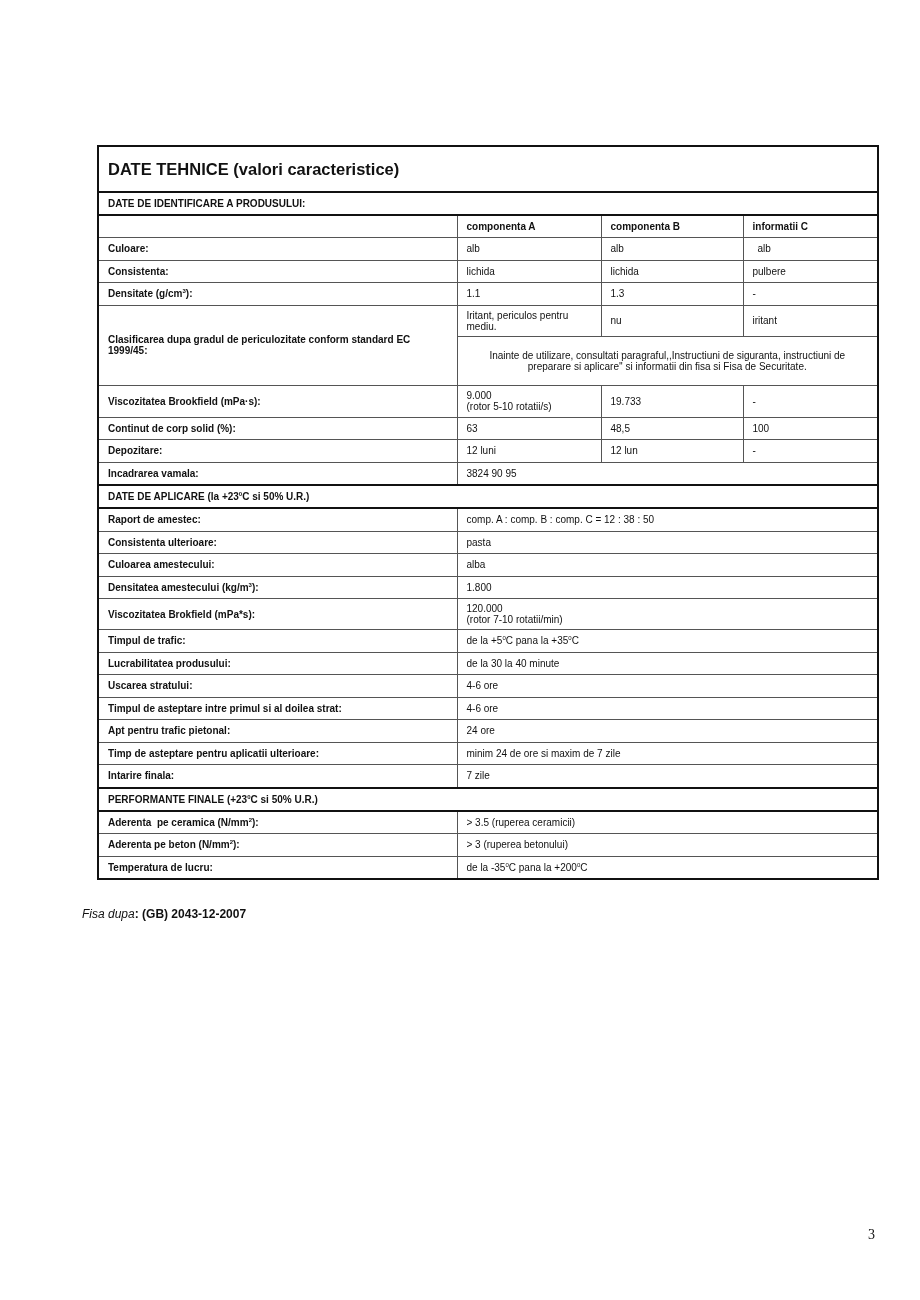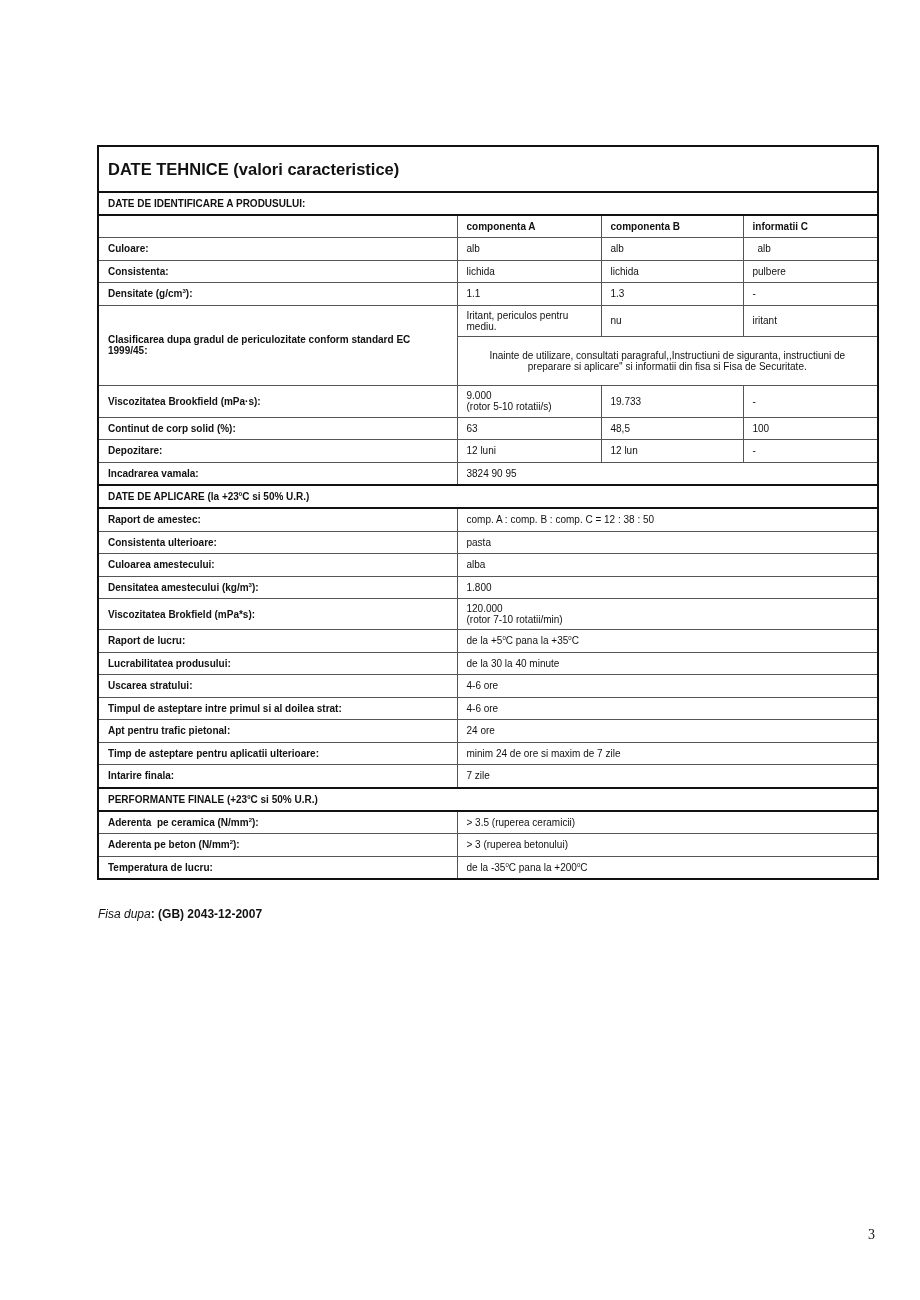--- a/index.html
+++ b/index.html
@@ -14,21 +14,21 @@
   td.lbl { font-weight: bold; font-size: 10px; }
   tr.title td { height: 44px; font-size: 16.5px; font-weight: bold; border-bottom: 2px solid #111; padding-left: 9px; }
   tr.section td { height: 21px; font-weight: bold; font-size: 10px; border-top: 2px solid #111; border-bottom: 2px solid #111; border-radius: 11px; }
   tr.r td { height: 21.5px; }
   tr.r2 td { height: 30px; }
   tr.hdr td { height: 21px; font-weight: bold; }
   td.top { vertical-align: top; padding-top: 3px; }
   td.center { text-align: center; margin-left: 8px; }
   tr.notice td { height: 48px; }
   sup { font-size: 6px; line-height: 0; vertical-align: super; }
-  .footer { position: absolute; left: 98px; top: 907px; font-size: 12px; }
+  .footer { position: absolute; left: 82px; top: 907px; font-size: 12px; }
   .footer .it { font-style: italic; }
   .footer .b { font-weight: bold; }
   .pagenum { position: absolute; left: 868px; top: 1227px; font-family: "Liberation Serif", serif; font-size: 14px; }
 </style>
 </head>
 <body>
 
 <div class="page">
 <table class="tech">
   <colgroup>
@@ -135,21 +135,21 @@
     <td colspan="3">1.800</td>
   </tr>
   <tr class="r2">
     <td class="lbl">Viscozitatea Brokfield (mPa*s):</td>
     <td colspan="3">
             <div>120.000</div>
             <div>(rotor 7-10 rotatii/min)</div>
           </td>
   </tr>
   <tr class="r">
-    <td class="lbl">Raport de lucru:</td>
+    <td class="lbl">Timpul de trafic:</td>
     <td colspan="3"><span>de la +5</span><sup>0</sup><span>C pana la +35</span><sup>0</sup><span>C</span></td>
   </tr>
   <tr class="r">
     <td class="lbl">Lucrabilitatea produsului:</td>
     <td colspan="3">de la 30 la 40 minute</td>
   </tr>
   <tr class="r">
     <td class="lbl">Uscarea stratului:</td>
     <td colspan="3">4-6 ore</td>
   </tr>

